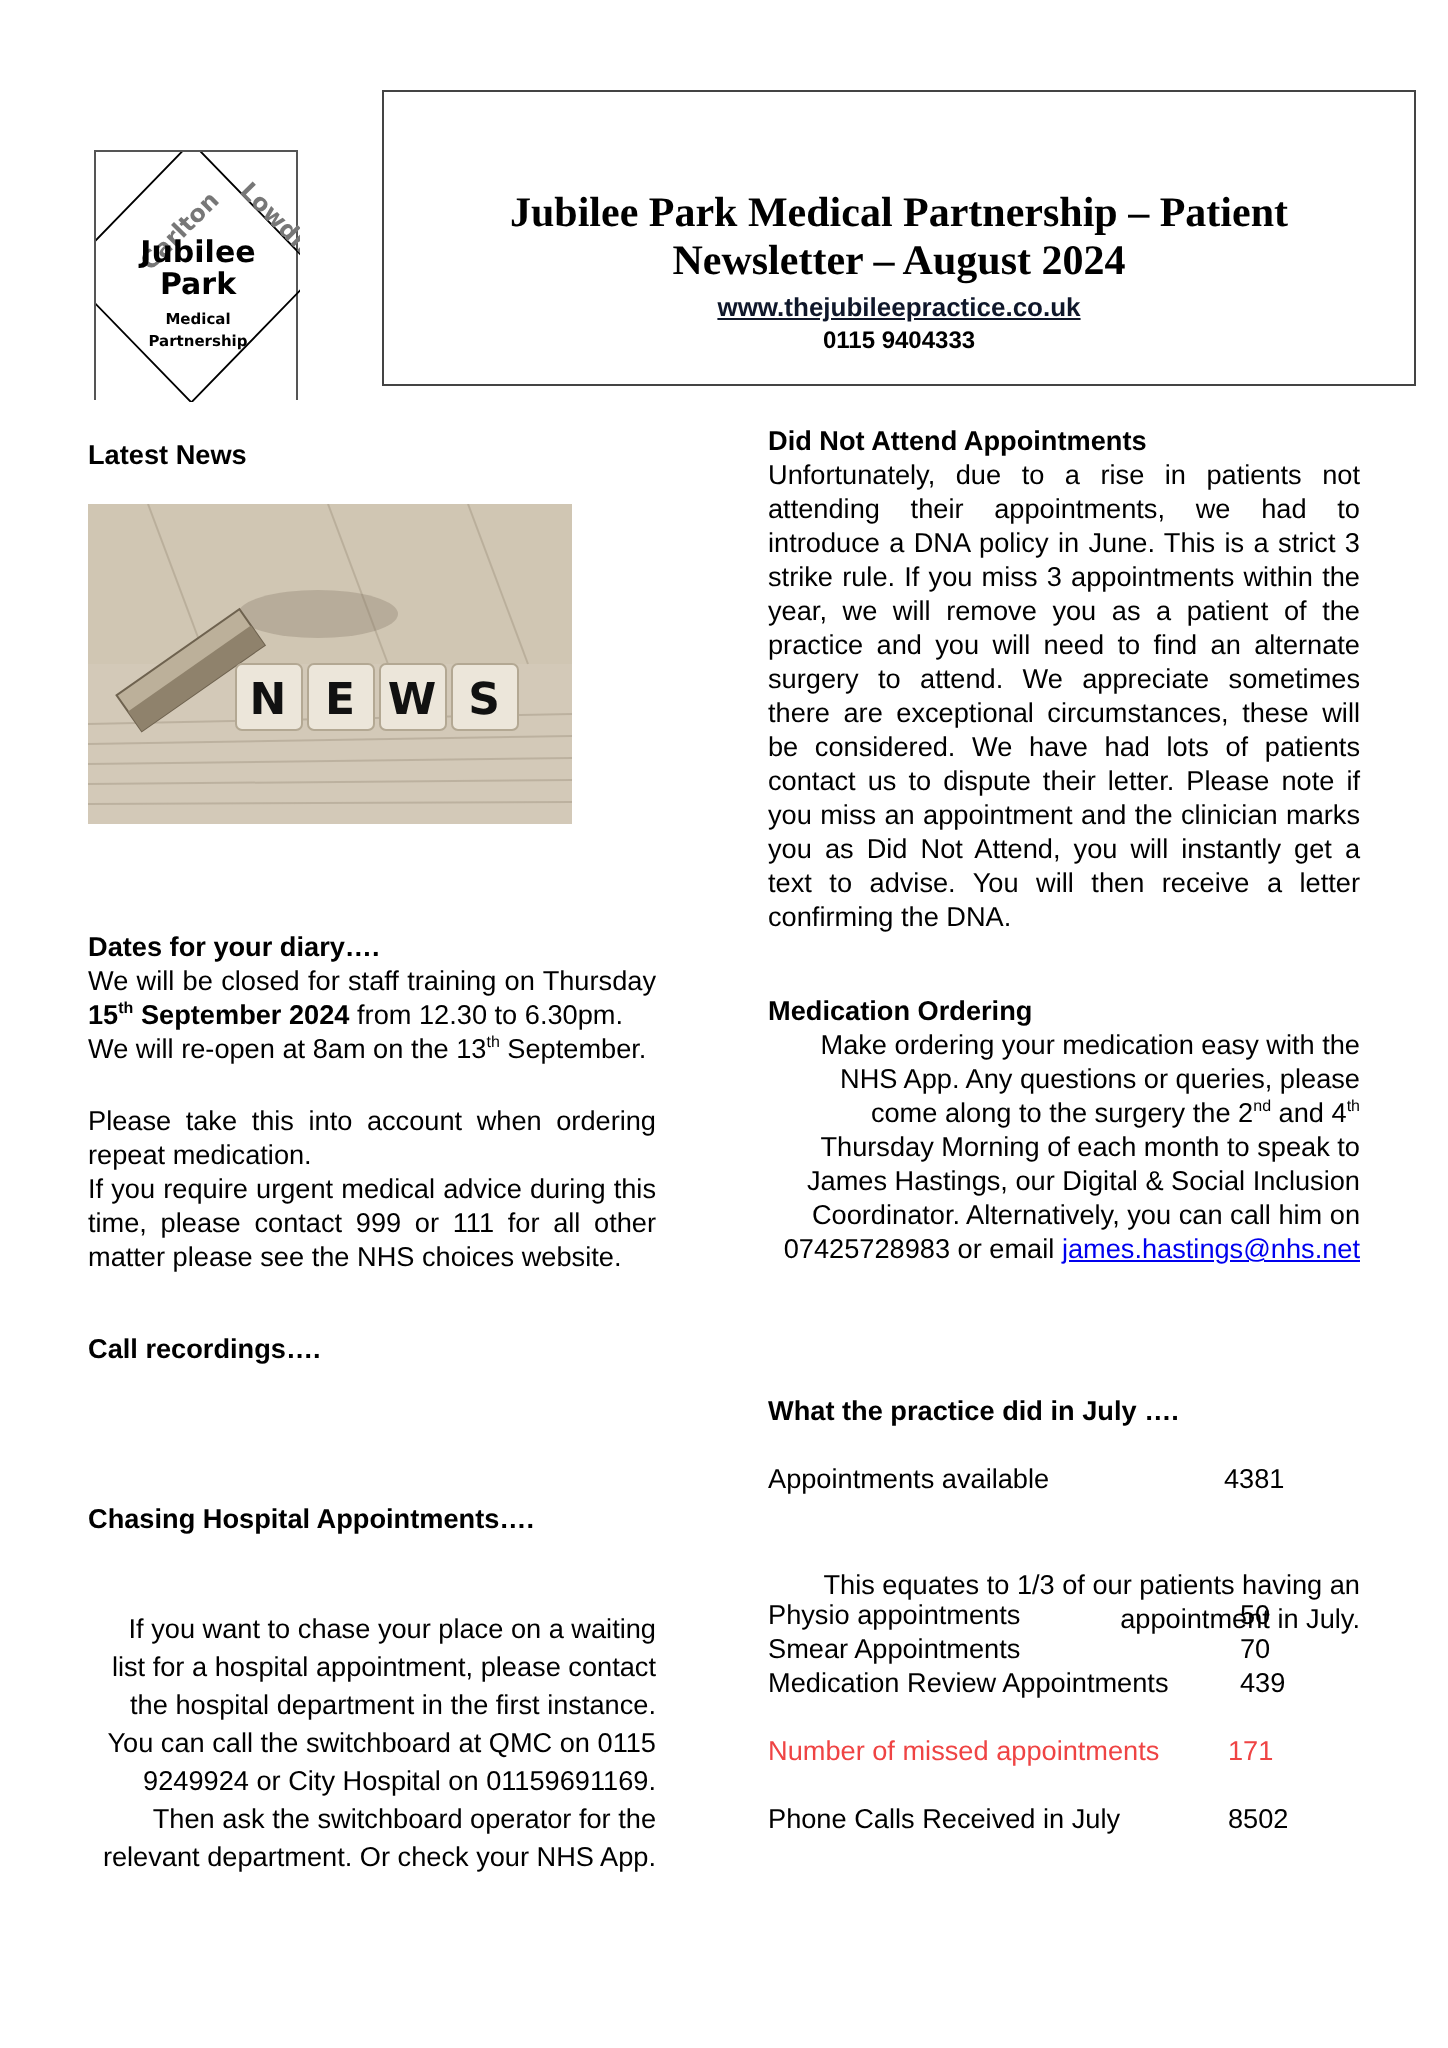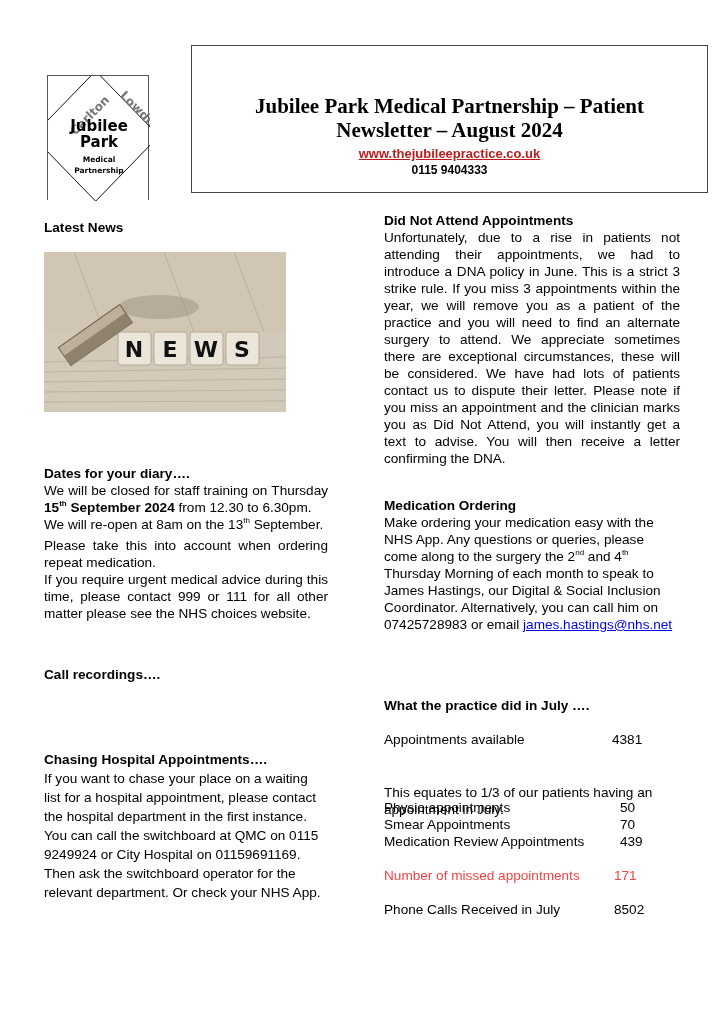--- a/index.html
+++ b/index.html
@@ -12,36 +12,36 @@
               border: 1px solid #555; border-bottom: none; box-sizing: border-box; }
   #logo-svg { position: absolute; left: 0; top: 0; }
 
   
   #title-box { left: 191px; top: 45px; width: 517px; height: 148px;
                border: 1.5px solid #444; box-sizing: border-box; text-align: center; }
   #title-line { position: absolute; left: 0; right: 0; top: 48px;
                 font-family: "Liberation Serif", serif; font-weight: bold;
                 font-size: 21px; line-height: 24px; }
   #site-link { position: absolute; left: 0; right: 0; top: 100px;
-               font-size: 13px; font-weight: bold; color: #b91c1c; text-decoration: underline; }
+               font-size: 13px; font-weight: bold; color: #0f172a; text-decoration: underline; }
   #phone { position: absolute; left: 0; right: 0; top: 117px; font-size: 12px; font-weight: bold; }
 
   .h { font-weight: bold; font-size: 13.6px; line-height: 17px; }
-  .p { font-size: 13.6px; line-height: 17px; }
+  .p { font-size: 13.6px; line-height: 17px; text-align: right; }
   .just { text-align: justify; }
   sup { font-size: 8px; line-height: 0; vertical-align: super; }
 
   
   #latest-news { left: 44px; top: 219px; }
   #news-image { left: 44px; top: 252px; width: 242px; height: 160px; overflow: hidden;
                 background: linear-gradient(180deg, #cfc5b5 0%, #d8cfbf 40%, #c9bca7 60%, #d9cfbf 100%); }
   #diary { left: 44px; top: 465px; width: 284px; }
   #calls { left: 44px; top: 666px; width: 284px; }
   #chasing { left: 44px; top: 750px; width: 284px; }
-  #chasing .p { line-height: 19px; }
+  #chasing .p { line-height: 19px; margin-top: 36px; }
 
   
   #dna { left: 384px; top: 212px; width: 296px; }
   #medication { left: 384px; top: 497px; width: 296px; }
   #medication a { color: #0000ee; text-decoration: underline; }
   #july-title { left: 384px; top: 697px; }
   .stat-row { position: absolute; left: 384px; font-size: 13.6px; line-height: 17px; white-space: nowrap; }
   .stat-val { position: absolute; }
   .red { color: #ef4444; }
 </style>
@@ -102,21 +102,21 @@
   </svg>
 </div>
 
 <div id="diary" class="abs">
   <div class="h">Dates for your diary….</div>
   <div class="p just">
     <span>We will be closed for staff training on Thursday</span>
     <b><span>15</span><sup>th</sup><span> September 2024</span></b><span> from 12.30 to 6.30pm.</span><br>
     <span>We will re-open at 8am on the 13</span><sup>th</sup><span> September.</span>
   </div>
-  <div class="p just" style="margin-top:4px">Please take this into account when ordering repeat medication.</div>
+  <div class="p just" style="margin-top:19px">Please take this into account when ordering repeat medication.</div>
   <div class="p just">If you require urgent medical advice during this time, please contact 999 or 111 for all other matter please see the NHS choices website.</div>
 </div>
 
 <div id="calls" class="abs">
   <div class="h">Call recordings….</div>
 </div>
 
 <div id="chasing" class="abs">
   <div class="h" style="line-height:19px">Chasing Hospital Appointments….</div>
   <div class="p">If you want to chase your place on a waiting list for a hospital appointment, please contact the hospital department in the first instance. You can call the switchboard at QMC on 0115 9249924 or City Hospital on 01159691169. Then ask the switchboard operator for the relevant department. Or check your NHS App.</div>

